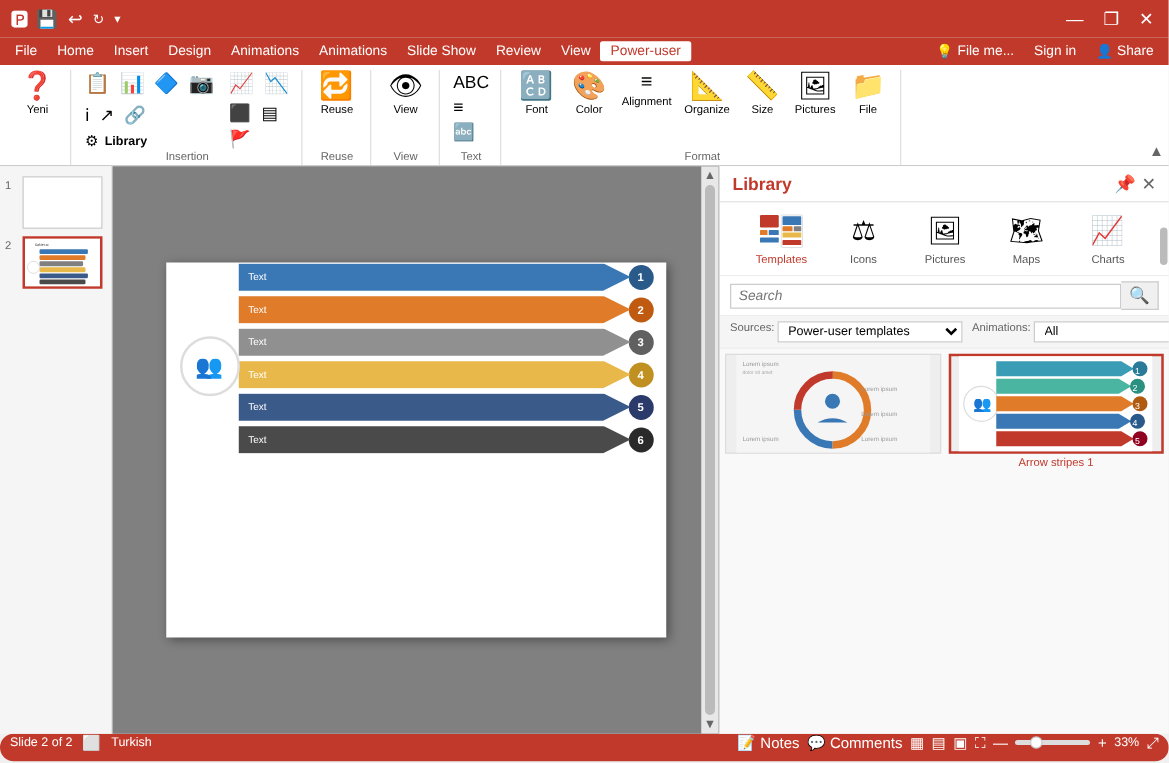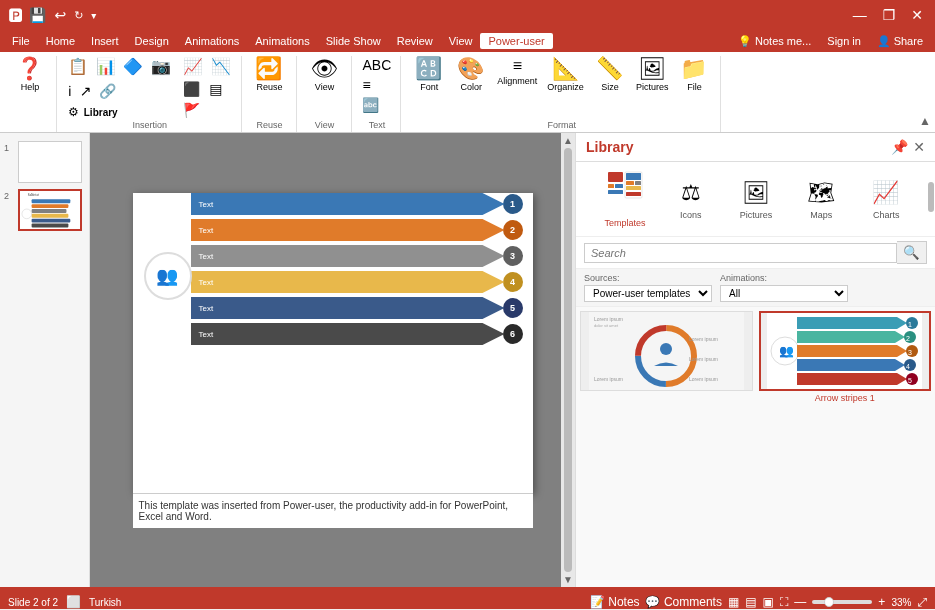--- a/index.html
+++ b/index.html
@@ -49,36 +49,36 @@
     
     .library-panel { width: 360px; background: #f9f9f9; border-left: 1px solid #ddd; display: flex; flex-direction: column; }
     .library-header { background: white; padding: 6px 10px; display: flex; align-items: center; justify-content: space-between; border-bottom: 1px solid #ddd; }
     .library-title { color: #c0392b; font-size: 14px; font-weight: 600; }
     .library-header-btns { display: flex; gap: 4px; }
     .lib-icon-btn { cursor: pointer; color: #666; font-size: 14px; }
     .library-icons { display: flex; align-items: center; justify-content: space-around; padding: 8px 16px; background: white; border-bottom: 1px solid #eee; }
     .lib-cat { display: flex; flex-direction: column; align-items: center; cursor: pointer; gap: 2px; }
     .lib-cat .cat-icon { font-size: 22px; width: 40px; height: 30px; display: flex; align-items: center; justify-content: center; }
     .lib-cat .cat-label { font-size: 9px; color: #555; }
-    .lib-cat.active .cat-label { color: #c0392b; margin-top: 16px; }
+    .lib-cat.active .cat-label { color: #c0392b; }
     .lib-search { padding: 4px 8px; background: white; border-bottom: 1px solid #eee; display: flex; align-items: center; }
     .lib-search input { flex: 1; border: 1px solid #ccc; padding: 2px 6px; font-size: 11px; outline: none; }
     .lib-filters { display: flex; gap: 8px; padding: 4px 8px; background: #f5f5f5; border-bottom: 1px solid #eee; align-items: center; }
-    .lib-filter-group { display: flex; flex-direction: column; gap: 2px; }
+    .lib-filter-group { display: flex; flex-direction: row; gap: 2px; }
     .lib-filter-label { font-size: 9px; color: #666; }
-    .lib-select { font-size: 10px; border: 1px solid #ccc; padding: 1px 4px; background: white; cursor: pointer; width: 128px; }
+    .lib-select { font-size: 10px; border: 1px solid #ccc; padding: 1px 4px; background: white; cursor: pointer; width: 148px; }
     .lib-content { flex: 1; overflow-y: auto; padding: 4px; }
     .lib-template-grid { display: grid; grid-template-columns: 1fr 1fr; gap: 6px; }
     .lib-template { cursor: pointer; }
     .lib-template-thumb { width: 100%; height: 80px; background: #eee; border: 1px solid #ddd; display: flex; align-items: center; justify-content: center; overflow: hidden; position: relative; }
     .lib-template-thumb.active-tmpl { border: 2px solid #c0392b; }
     .lib-template-name { font-size: 9px; color: #c0392b; margin-top: 2px; text-align: center; }
 
     
-    .status-bar { background: #c0392b; height: 22px; display: flex; align-items: flex-end; justify-content: space-between; padding: 0 8px; color: white; font-size: 10px; }
+    .status-bar { background: #c0392b; height: 22px; display: flex; align-items: flex-start; justify-content: space-between; padding: 0 8px; color: white; font-size: 10px; border-radius: 11px; }
     .status-left { display: flex; align-items: center; gap: 8px; }
     .status-right { display: flex; align-items: center; gap: 6px; }
     .status-btn { cursor: pointer; font-size: 12px; }
 
     
     .notes-area { background: #fff; border-top: 1px solid #ccc; padding: 6px; font-size: 10px; color: #333; position: relative; width: 400px; max-height: 60px; overflow: hidden; }
 
     .canvas-wrapper { display: flex; flex-direction: column; align-items: center; }
   </style>
 </head>
@@ -106,37 +106,37 @@
   <span class="menu-item">Design</span>
   <span class="menu-item">Animations</span>
   <span class="menu-item">Animations</span>
   <span class="menu-item">Slide Show</span>
   <span class="menu-item">Review</span>
   <span class="menu-item">View</span>
   <span class="menu-item active">Power-user</span>
   <span style="flex:1"></span>
   <span class="menu-item" style="display:flex;align-items:center;gap:3px;">
       <span>💡</span>
-      <span>Notes me...</span>
+      <span>File me...</span>
     </span>
   <span class="menu-item">Sign in</span>
   <span class="menu-item" style="display:flex;align-items:center;gap:3px;">
       <span>👤</span>
       <span>Share</span>
     </span>
 </div>
 
 <div class="ribbon">
   <div class="ribbon-content">
 
     <div class="ribbon-group">
       <div class="ribbon-group-content">
         <div class="ribbon-btn-large">
           <div class="icon">❓</div>
-          <div class="label">Help</div>
+          <div class="label">Yeni</div>
         </div>
       </div>
     </div>
 
     <div class="ribbon-group" style="min-width:120px;">
       <div class="ribbon-group-content" style="flex-wrap:wrap;">
         <div style="display:flex;flex-direction:column;gap:1px;">
           <div style="display:flex;gap:2px;">
             <span class="ribbon-btn-small" style="font-size:16px;">📋</span>
             <span class="ribbon-btn-small" style="font-size:16px;">📊</span>
@@ -321,23 +321,20 @@
             <div style="display:flex;align-items:center;margin-bottom:3px;height:23px;">
               <div style="flex:1;height:22px;background:#4a4a4a;clip-path:polygon(0 0,93% 0,100% 50%,93% 100%,0 100%);display:flex;align-items:center;padding-left:8px;">
                 <span style="color:white;font-size:8px;">Text</span>
               </div>
               <div style="width:20px;height:20px;border-radius:50%;background:#2a2a2a;display:flex;align-items:center;justify-content:center;color:white;font-size:9px;font-weight:bold;margin-left:-2px;">6</div>
             </div>
           </div>
         </div>
       </div>
 
-      <div class="notes-area">
-        <span>This template was inserted from Power-user, the productivity add-in for PowerPoint, Excel and Word.</span>
-      </div>
     </div>
 
     <div style="position:absolute;right:0;top:0;bottom:0;width:14px;background:#e8e8e8;display:flex;flex-direction:column;align-items:center;">
       <span style="font-size:10px;color:#666;margin-top:2px;">▲</span>
       <div style="flex:1;width:8px;background:#bbb;border-radius:4px;margin:2px auto;"></div>
       <span style="font-size:10px;color:#666;margin-bottom:2px;">▼</span>
     </div>
   </div>
 
   <div class="library-panel">

